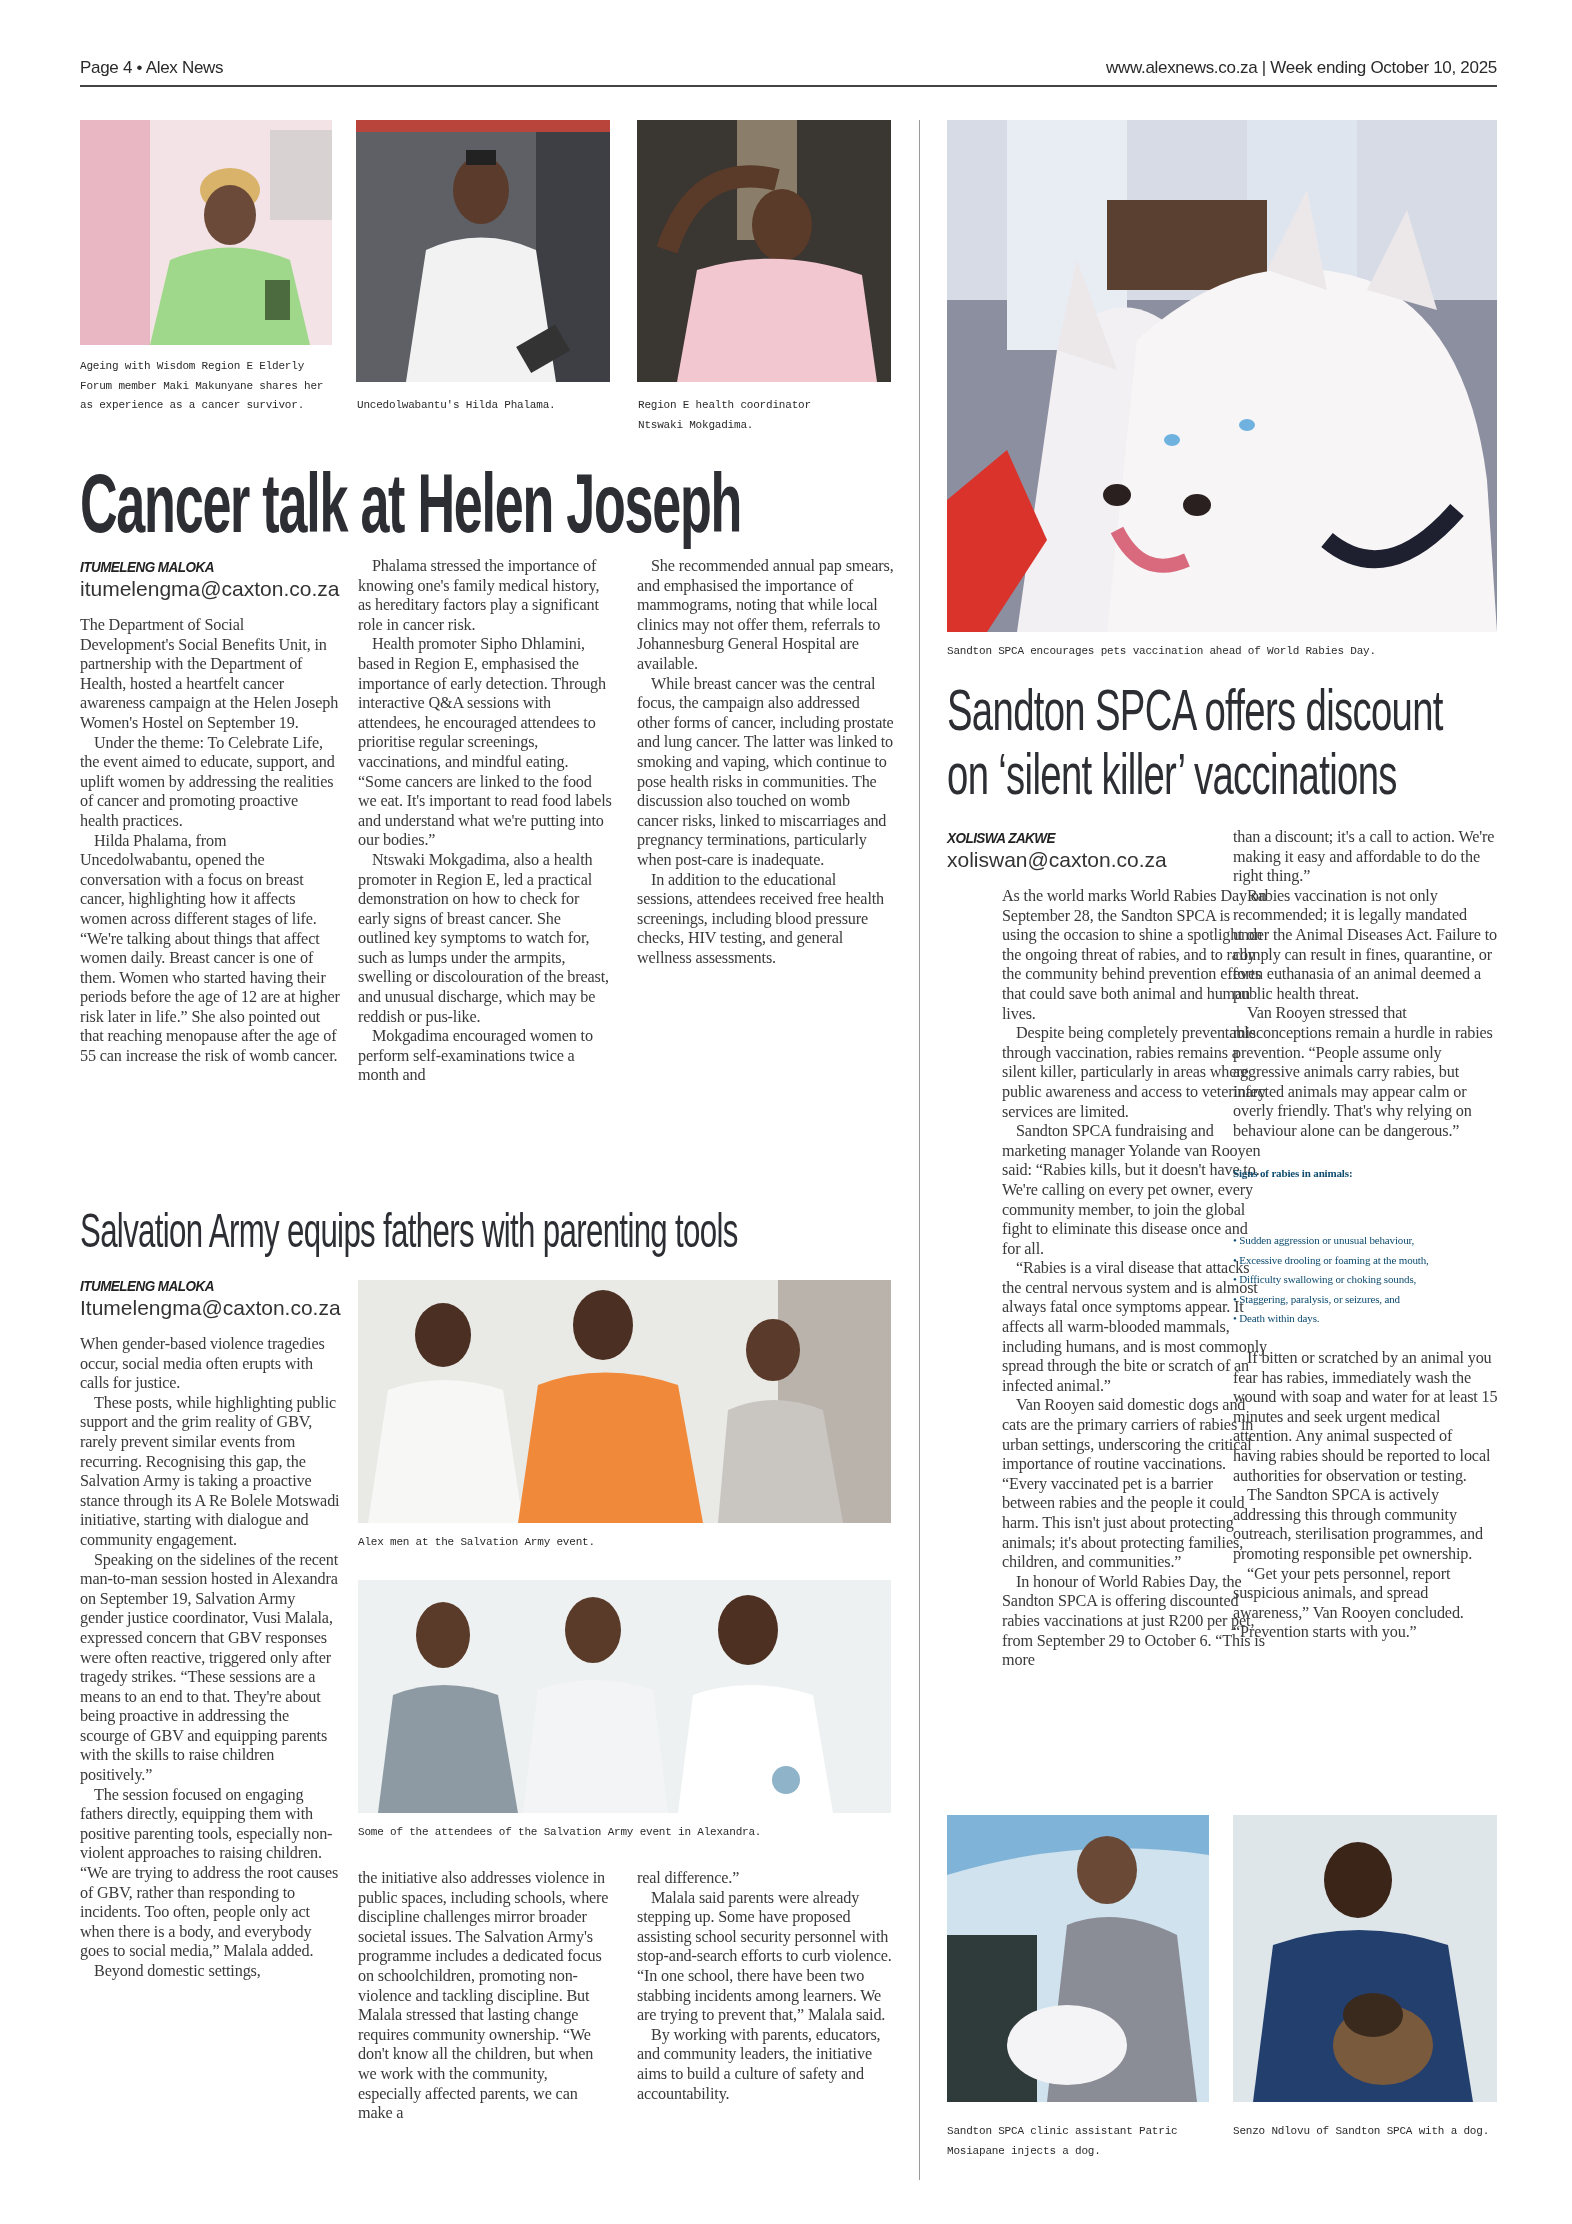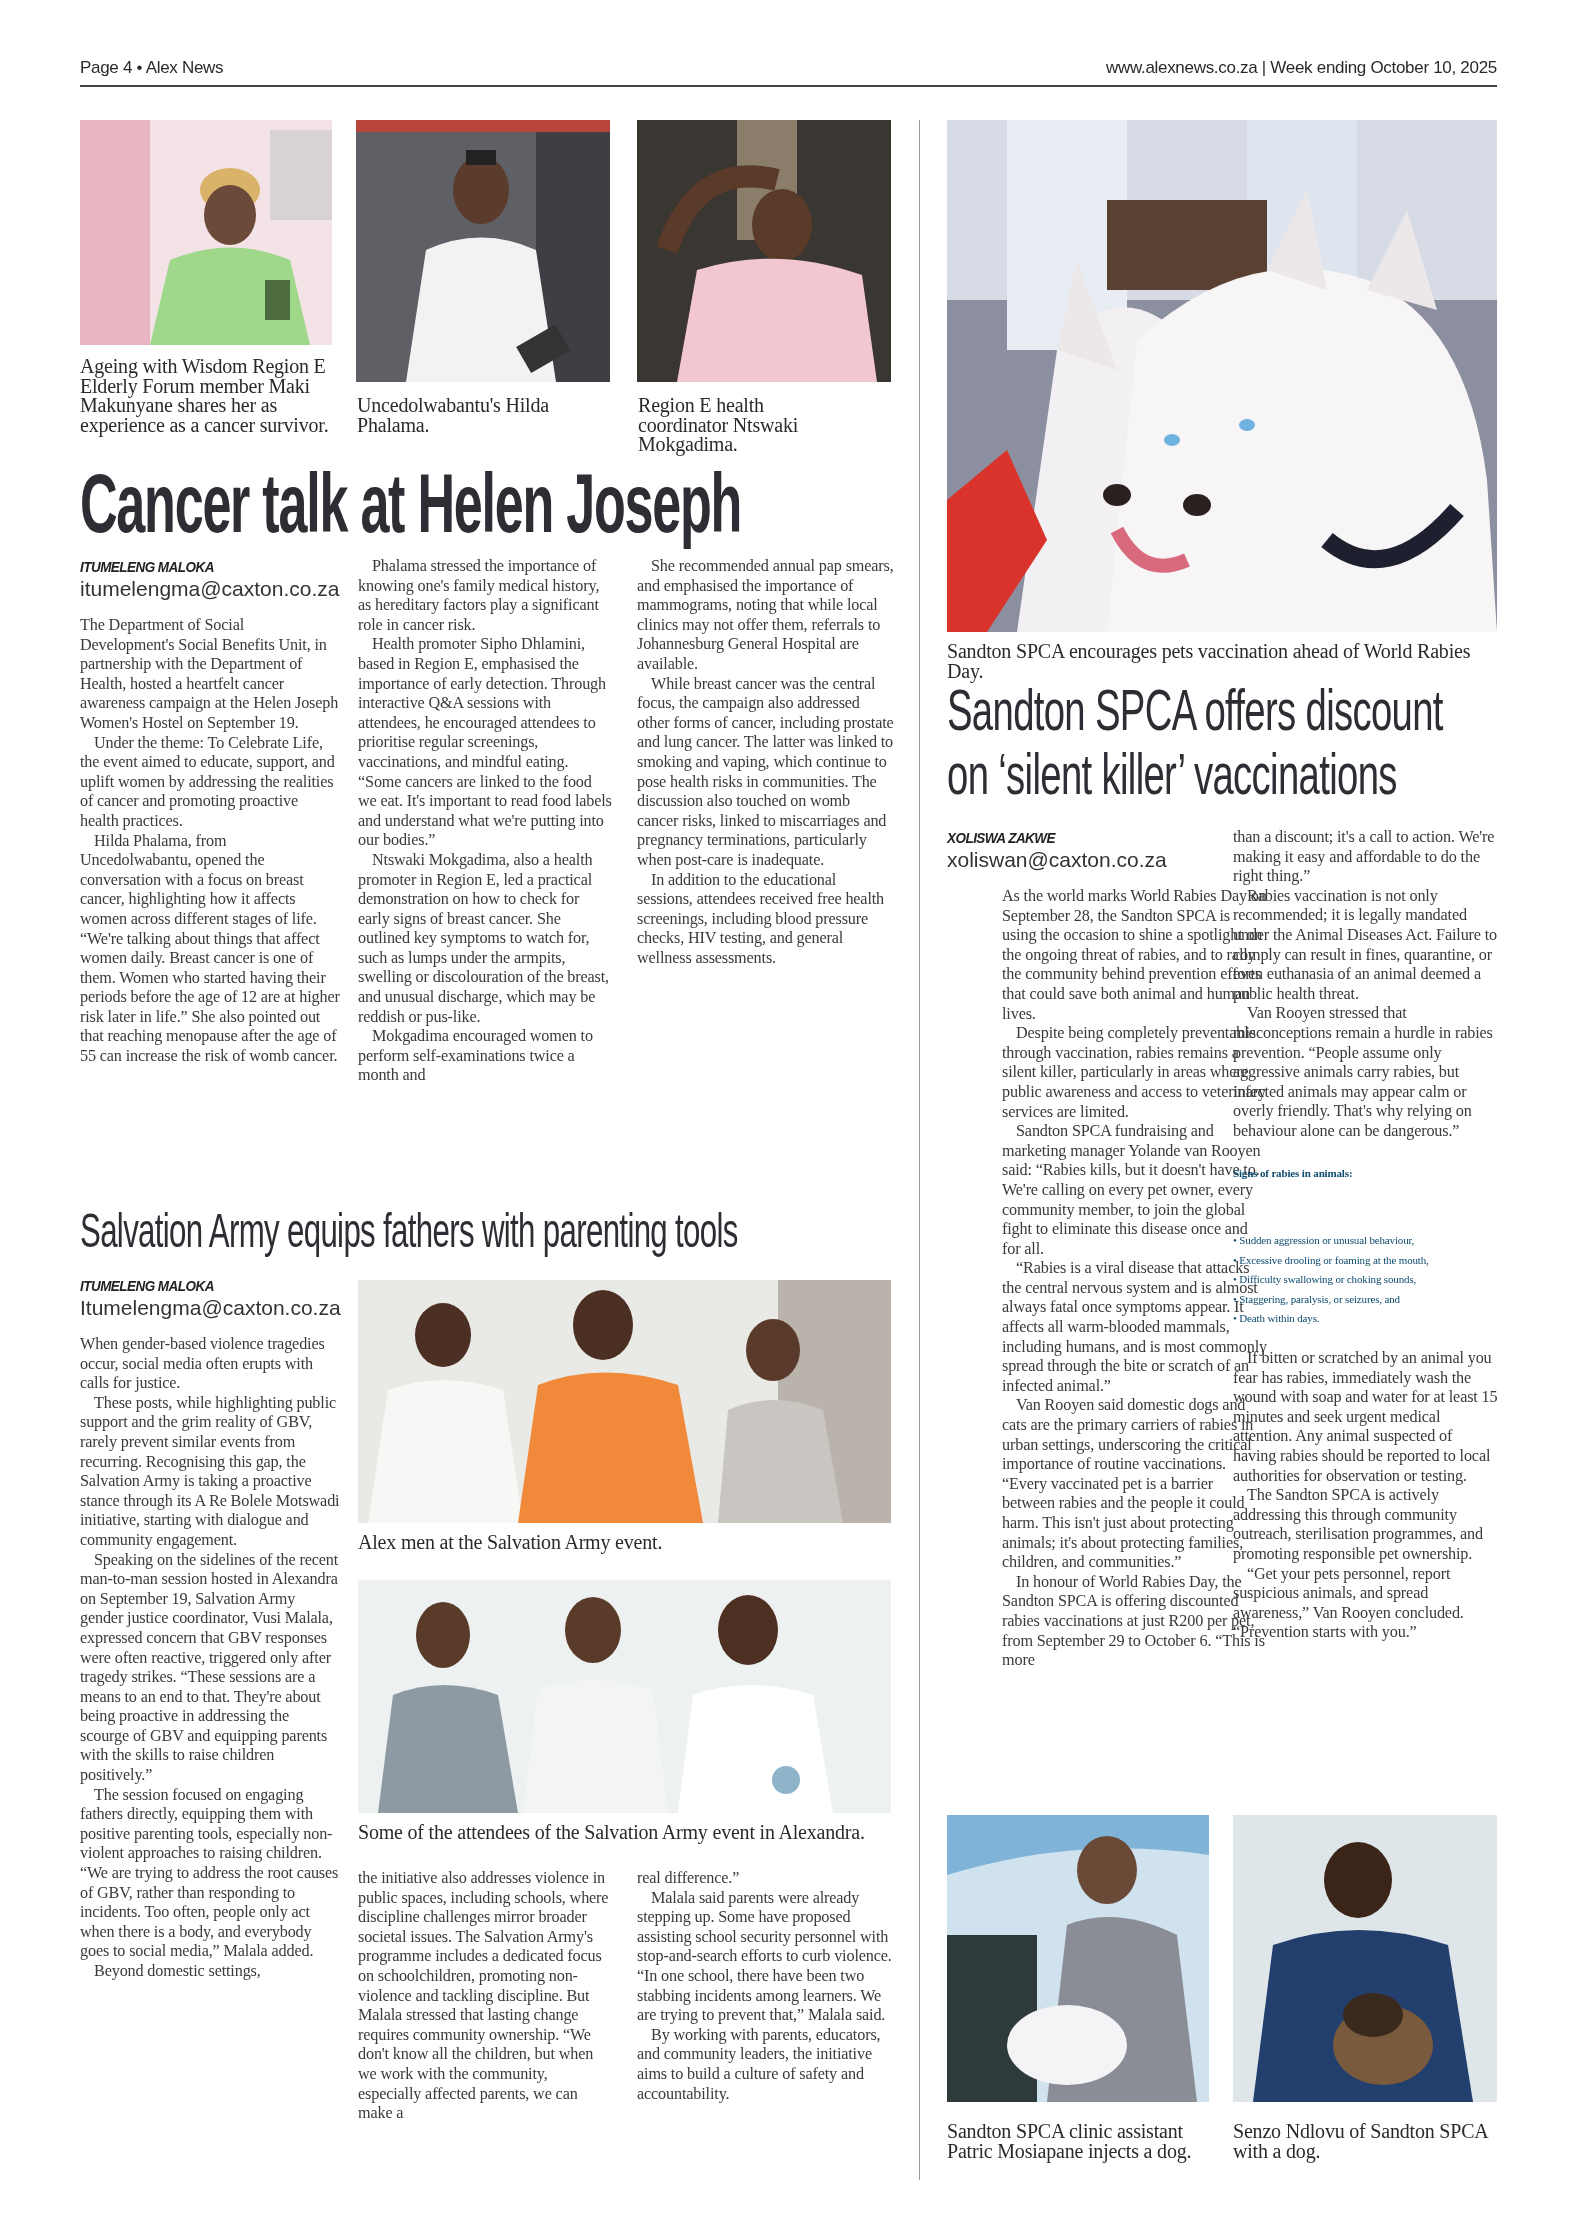--- a/index.html
+++ b/index.html
@@ -15,22 +15,22 @@
   .hdr-right { right: 75px; }
   .hdr-rule { position: absolute; left: 80px; right: 75px; top: 85px; height: 2px; background: #444; }
 
   .vrule { position: absolute; left: 919px; top: 120px; width: 1px; height: 2060px; background: #9a9a9a; }
 
   
   .photo { position: absolute; overflow: hidden; }
   .photo svg { width: 100%; height: 100%; display: block; }
 
   .caption {
-    position: absolute; font-family: Liberation Serif, serif;
-    font-size: 20px; line-height: 19.5px; color: #2a2a2a; letter-spacing: -0.2px;
+    position: absolute; font-family: Liberation Mono, monospace;
+    font-size: 11px; line-height: 19.5px; color: #2a2a2a; letter-spacing: -0.2px;
   }
 
   
   .headline {
     position: absolute; font-family: "Liberation Sans", sans-serif; color: #2c2e33;
     transform-origin: left top; white-space: nowrap; letter-spacing: -1px;
   }
   .h-cancer { left: 80px; top: 455px; font-size: 84px; font-weight: bold; transform: scaleX(0.62); letter-spacing: -2px; }
   .h-salv { left: 80px; top: 1203px; font-size: 48px; transform: scaleX(0.65); }
   .h-spca1 { left: 947px; top: 676px; font-size: 58px; transform: scaleX(0.66); }

